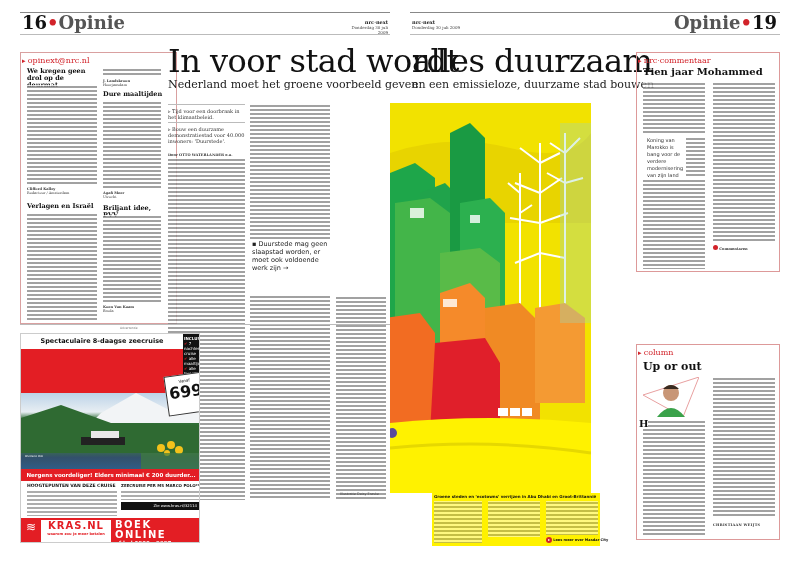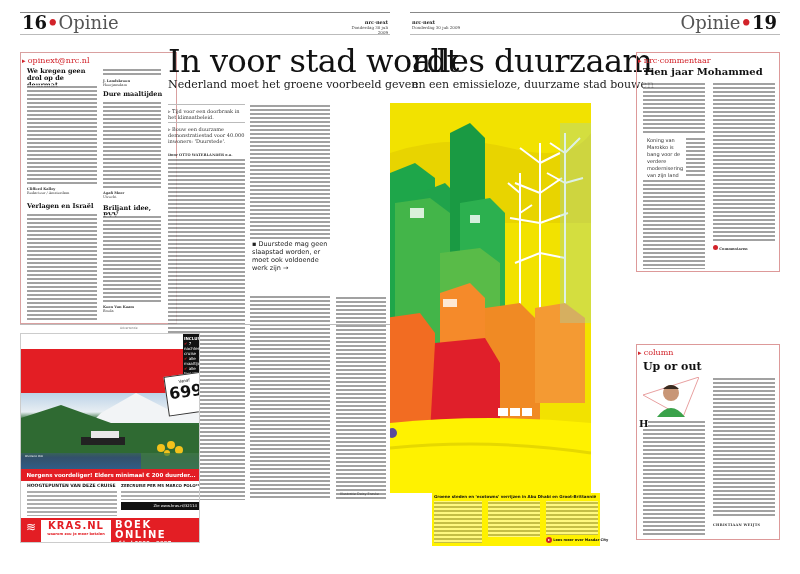--- a/index.html
+++ b/index.html
@@ -1,21 +1,21 @@
 <!DOCTYPE html>
 <html><head>
 <meta charset="utf-8">
 <style>
 *{box-sizing:border-box;margin:0;padding:0}
 body{width:800px;height:574px;background:#fff;font-family:"DejaVu Serif",serif;color:#111;position:relative;overflow:hidden}
 .abs{position:absolute}
 .rule{position:absolute;height:1px;background:#999}
 .pagenum-left{left:22px;top:12px;font-size:18px;font-weight:bold;font-family:"DejaVu Serif",serif}
 .pagenum-left .dot,.pagenum-right .dot{color:#d2232a}
-.pagenum-left .sec,.pagenum-right .sec{font-weight:normal;color:#555}
+.pagenum-left .sec,.pagenum-right .sec{font-weight:bold;color:#555}
 .pagenum-right{right:23px;top:12px;font-size:18px;font-weight:bold}
 .masthead{font-size:4px;line-height:5px;color:#444}
 .masthead b{font-size:5px;color:#222}
 .headline{font-size:32px;line-height:34px;font-family:"DejaVu Serif",serif;color:#111;letter-spacing:-0.5px}
 .subhead{font-size:11px;color:#222}
 .box{position:absolute;border:1px solid #d9a0a0}
 .kicker{color:#d2232a;font-size:8px}
 .kicker::before{content:"▸ ";font-size:7px}
 .lines{background:repeating-linear-gradient(#fff 0 1px,#8a8a8a 1px 2.6px,#fff 2.6px 4px);opacity:.8}
 .h3{font-size:6.5px;font-weight:bold;line-height:7px}
@@ -166,20 +166,21 @@
   </div>
   <div class="abs lines" style="left:6px;top:75px;width:62px;height:116px"></div>
   <div class="abs" style="left:2px;top:74px;font-size:10px;font-weight:bold;line-height:10px;background:#fff">H</div>
   <div class="abs lines" style="left:76px;top:32px;width:62px;height:140px"></div>
   <div class="abs sig" style="left:76px;top:178px;letter-spacing:.3px">CHRISTIAAN WEIJTS</div>
 </div>
 
 <div class="rule" style="left:20px;top:324px;width:370px;background:#bbb"></div>
 <div class="abs" style="left:120px;top:326px;font-family:'DejaVu Sans',sans-serif;font-size:3px;color:#777">Advertentie</div>
 <div class="ad">
+  <div class="abs" style="left:0;top:0;width:162px;height:15px;background:#fff;text-align:center;font-family:'DejaVu Sans',sans-serif;font-size:6.5px;font-weight:bold;line-height:15px">Spectaculaire 8-daagse zeecruise</div>
   <div class="abs" style="left:0;top:15px;width:162px;height:44px;background:#e31e24;color:#fff;text-align:center;font-family:'DejaVu Sans',sans-serif;font-size:12px;font-weight:bold;line-height:14px;padding-top:7px">
   </div>
   <div class="abs" style="left:162px;top:0;width:20px;height:80px;background:#111;color:#fff;font-family:'DejaVu Sans',sans-serif;font-size:4px;padding:2px 1px;overflow:hidden">
     <div style="font-weight:bold">INCLUSIEF</div>
     <div style="color:#e31e24">✔ <span style="color:#fff">7 nachten cruise</span></div>
     <div style="color:#e31e24">✔ <span style="color:#fff">alle maaltijden</span></div>
     <div style="color:#e31e24">✔ <span style="color:#fff">alle fooien</span></div>
     <div style="color:#e31e24">✔ <span style="color:#fff">havengelden</span></div>
   </div>
 

